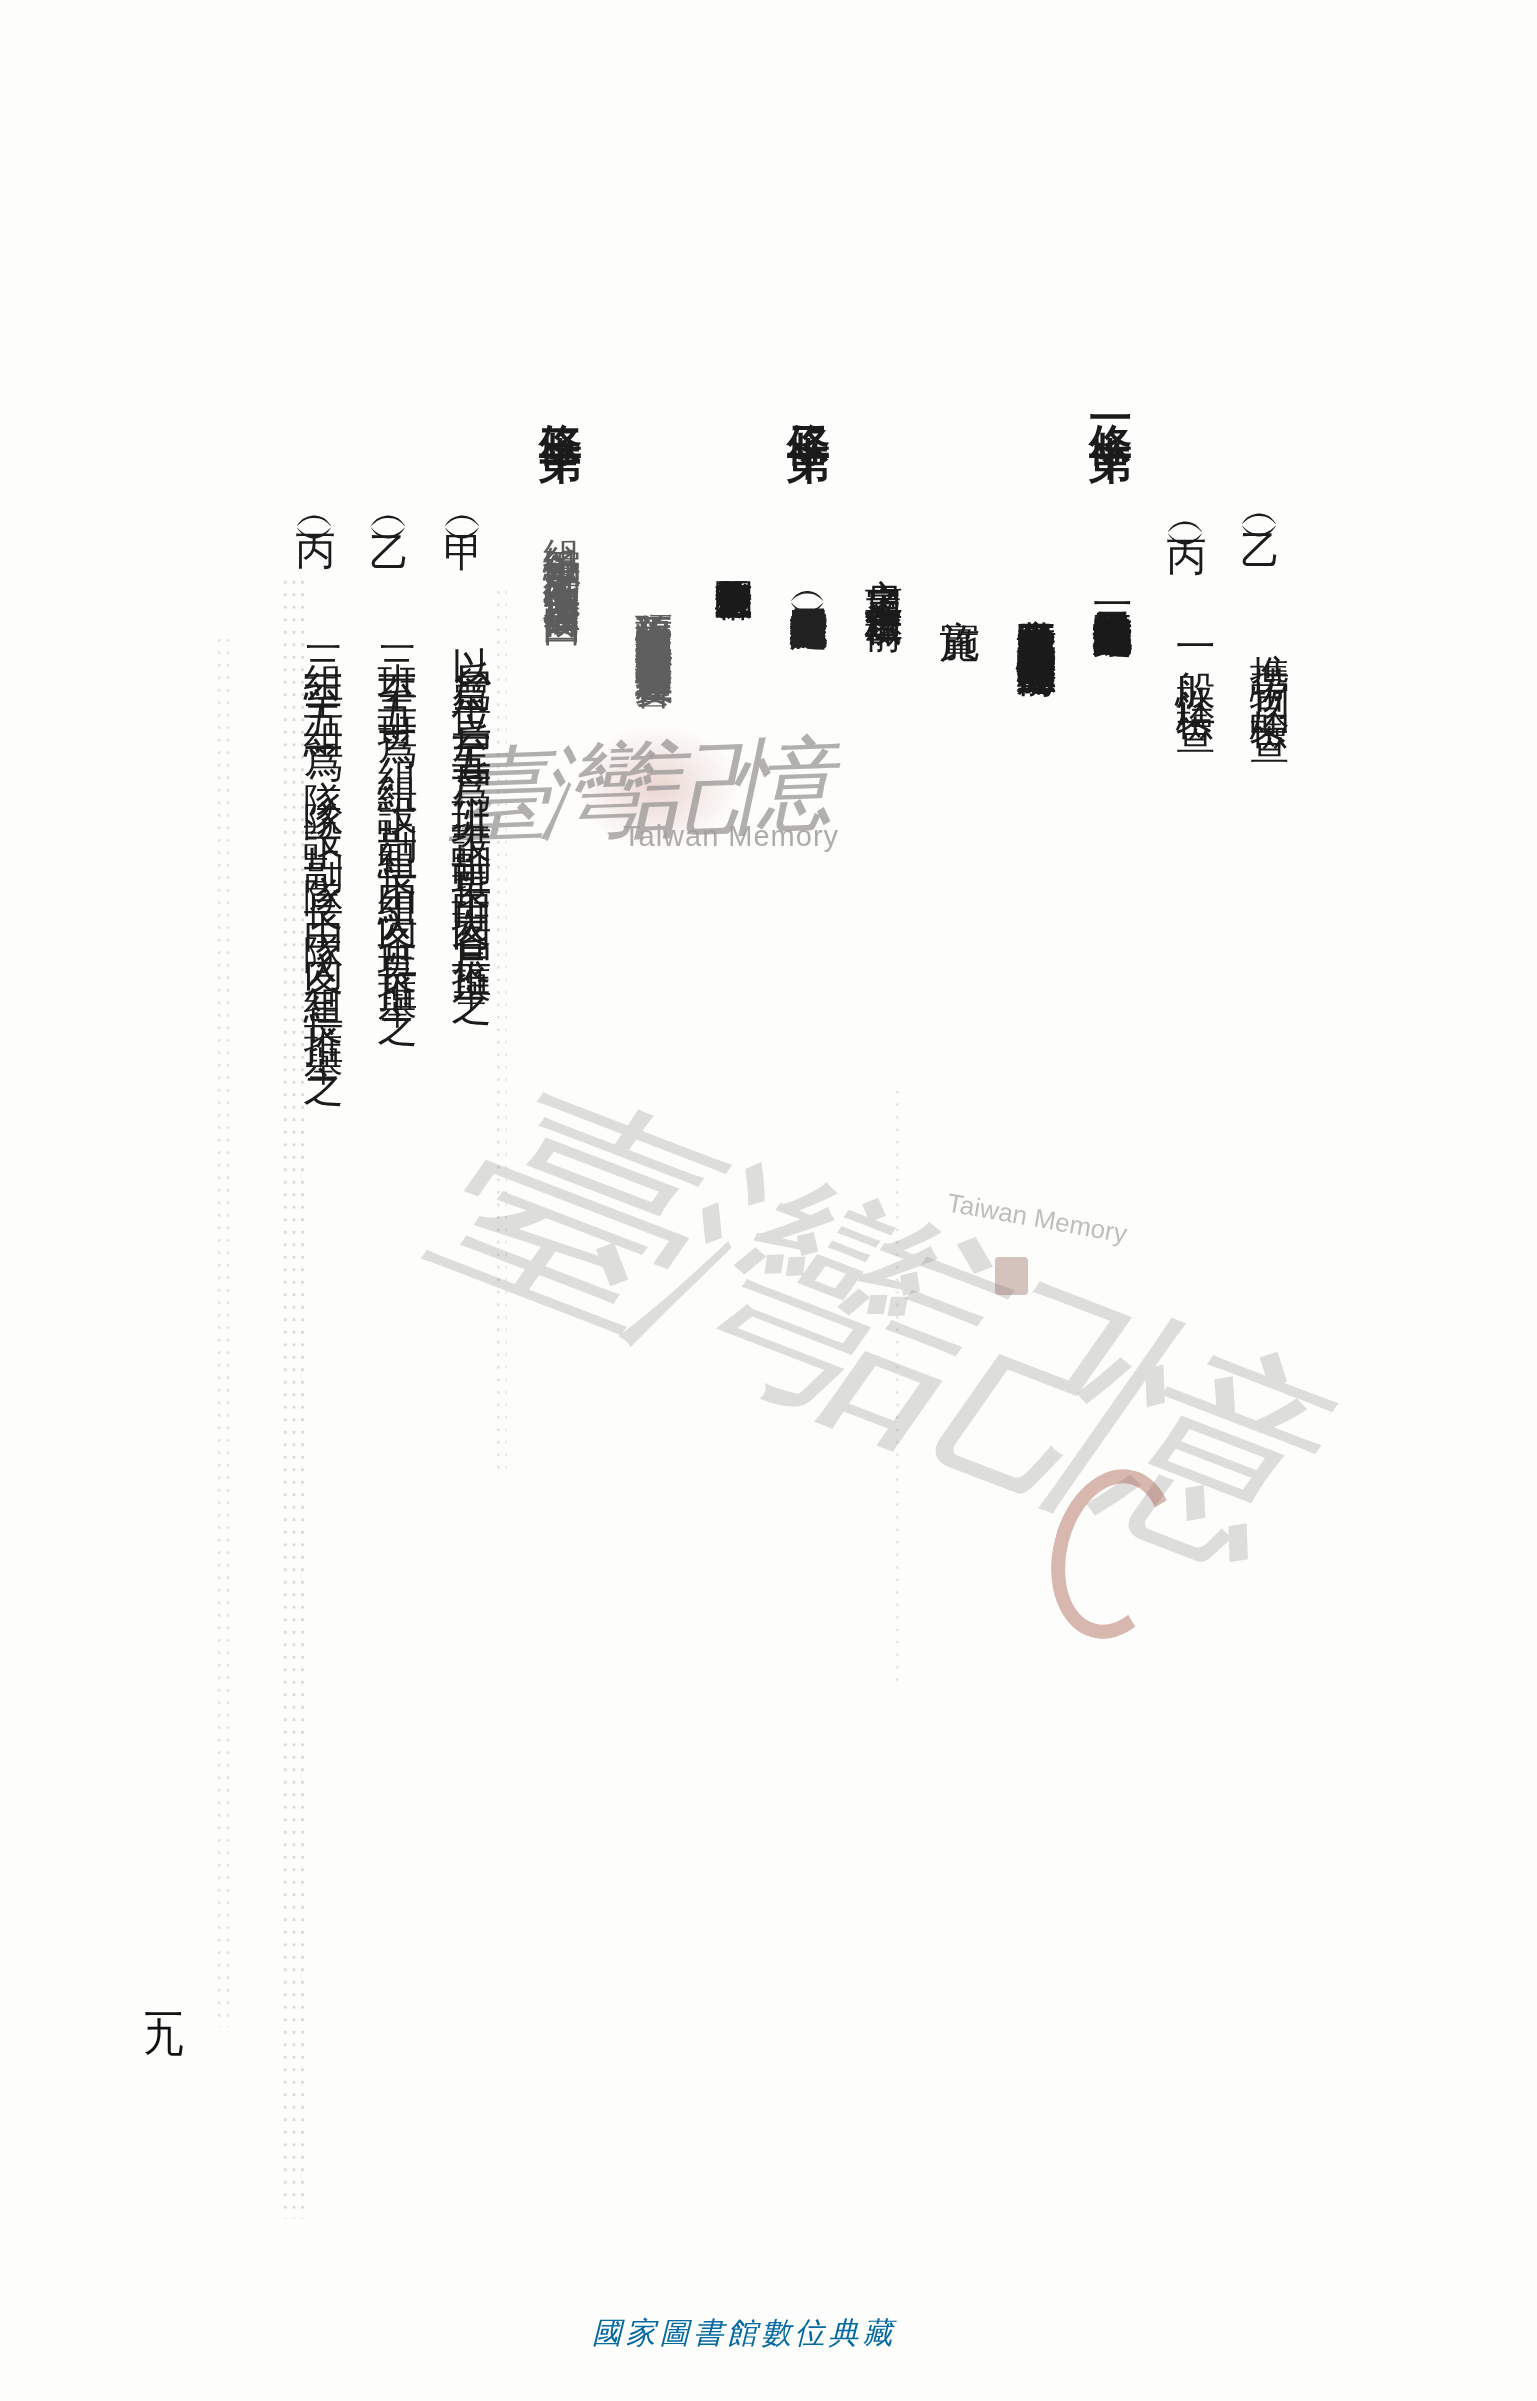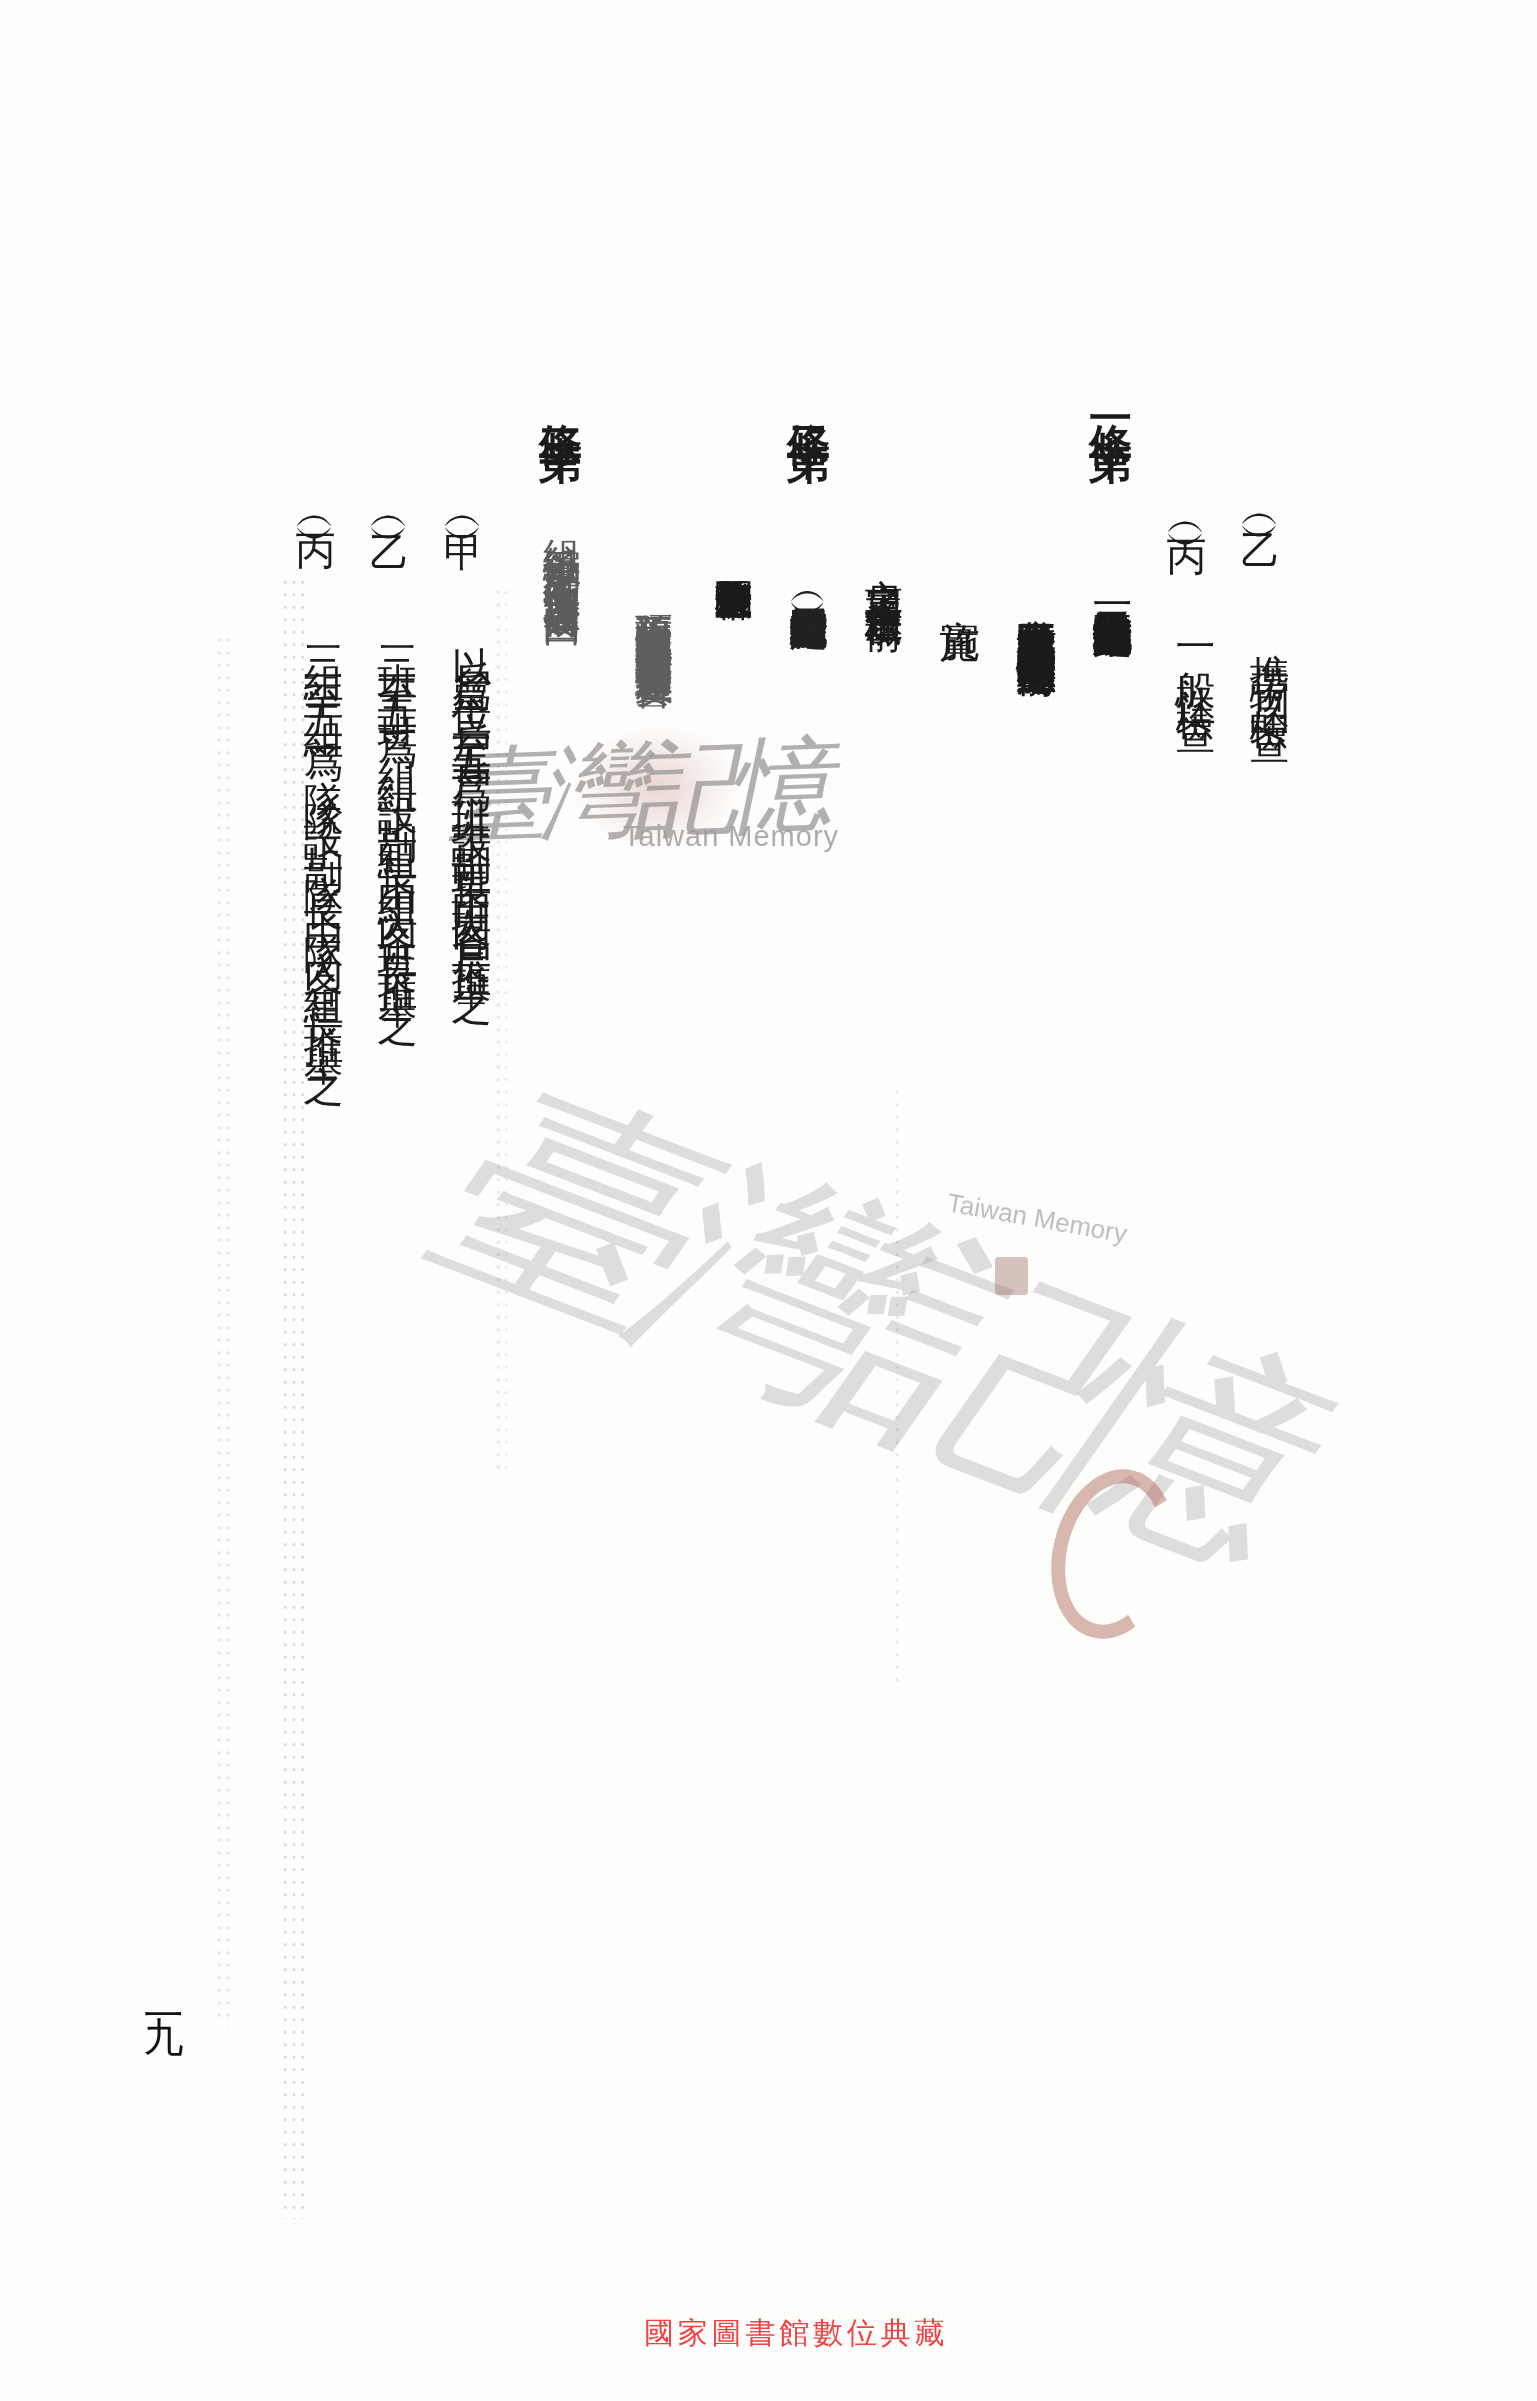--- a/index.html
+++ b/index.html
@@ -33,22 +33,22 @@
   #a13-intro{left:539px;top:582px;font-size:38px;letter-spacing:-3.8px;
              color:#3a3a3a;opacity:.82;filter:blur(0.3px);}
   #item-a2-marker{left:440px;top:503px;font-size:40px;}
   #item-a2-text  {left:448px;top:615px;font-size:40px;letter-spacing:12.5px;}
   #item-b2-marker{left:366px;top:503px;font-size:40px;}
   #item-b2-text  {left:374px;top:615px;font-size:40px;letter-spacing:16.3px;}
   #item-c2-marker{left:292px;top:503px;font-size:40px;}
   #item-c2-text  {left:300px;top:615px;font-size:40px;letter-spacing:19px;}
   
   #page-num{left:140px;top:1985px;font-size:40px;letter-spacing:9.6px;color:#111;}
-  #footer{position:absolute;left:644px;top:2313px;font-size:30px;letter-spacing:3.8px;
-          color:#ef4444;font-family:"Liberation Sans","DejaVu Sans",sans-serif;}
+  #footer{position:absolute;left:592px;top:2313px;font-size:30px;letter-spacing:3.8px;
+          color:#0369a1;font-family:"Liberation Sans","DejaVu Sans",sans-serif;font-style:italic;}
   
   .wm{position:absolute;pointer-events:none;font-style:italic;}
   #wm1-cjk{left:444px;top:722px;font-size:104px;letter-spacing:-9.6px;
            color:rgba(148,146,144,.72);transform:rotate(-2deg);}
   #wm1-red{left:576px;top:725px;width:163px;height:125px;border-radius:50%;
            background:radial-gradient(closest-side,rgba(190,115,100,.28),transparent);}
   #wm1-latin{left:623px;top:820px;font-size:29px;letter-spacing:1px;font-style:normal;
              color:rgba(160,158,156,.85);font-family:"Liberation Sans","DejaVu Sans",sans-serif;}
   #wm2-cjk{left:500px;top:1033px;font-size:240px;letter-spacing:-23px;
            color:rgba(150,148,145,.30);transform:rotate(21deg);transform-origin:left top;}

